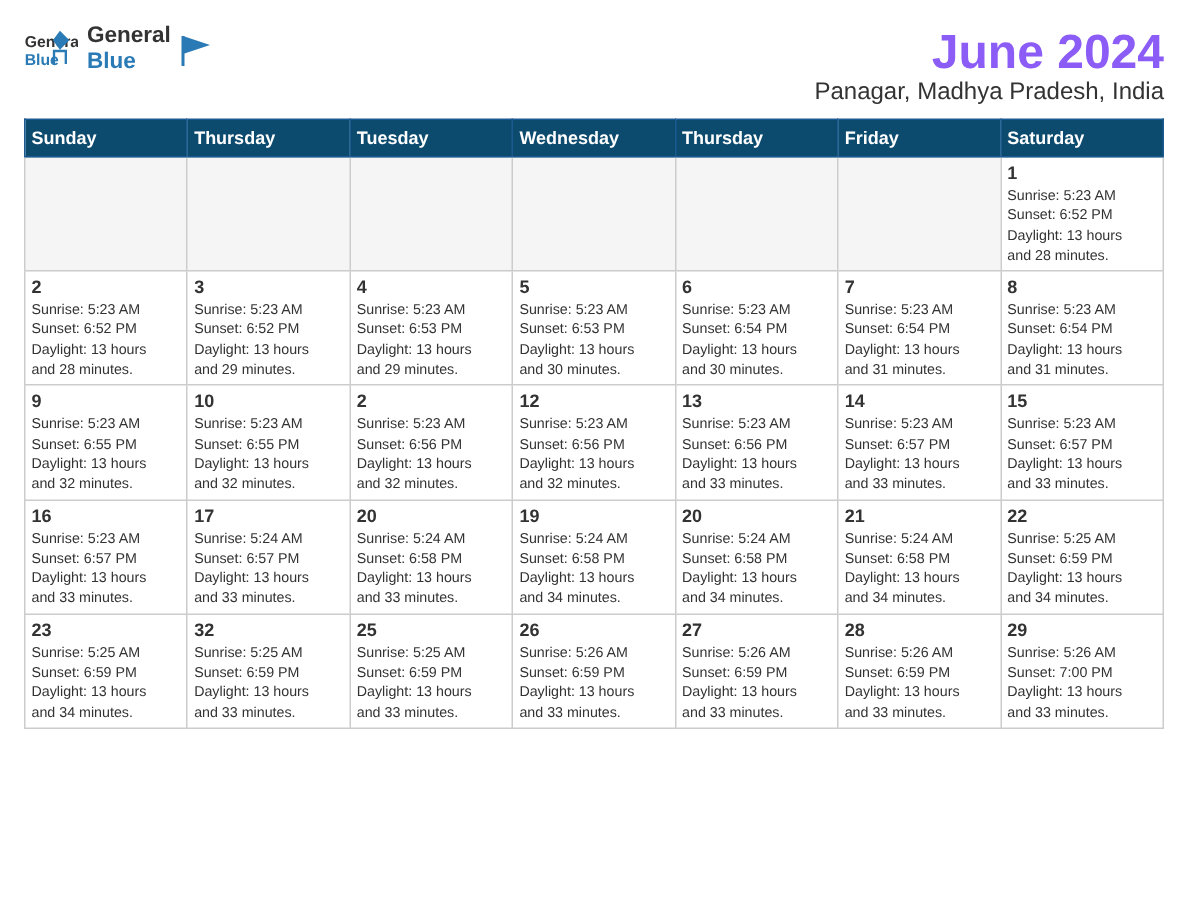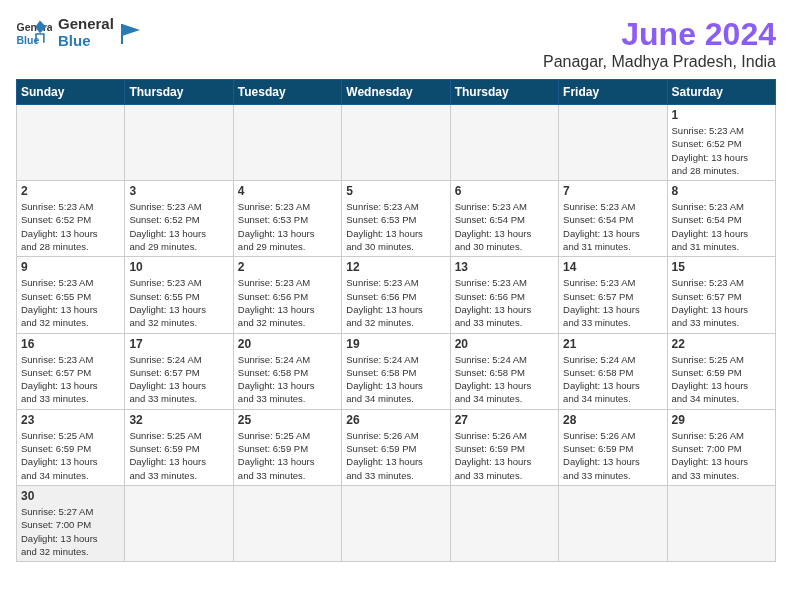--- a/index.html
+++ b/index.html
@@ -321,29 +321,14 @@
 and 33 minutes.</div>
         </td>
         <td>
           <span class="day-num">29</span>
           <div class="day-info" style="white-space: pre-line;">Sunrise: 5:26 AM
 Sunset: 7:00 PM
 Daylight: 13 hours
 and 33 minutes.</div>
         </td>
       </tr>
-      <tr class="last-row">
-        <td>
-          <span class="day-num">30</span>
-          <div class="day-info" style="white-space: pre-line;">Sunrise: 5:27 AM
-Sunset: 7:00 PM
-Daylight: 13 hours
-and 32 minutes.</div>
-        </td>
-        <td class="empty"></td>
-        <td class="empty"></td>
-        <td class="empty"></td>
-        <td class="empty"></td>
-        <td class="empty"></td>
-        <td class="empty"></td>
-      </tr>
     </tbody>
 </table>
 
 </body></html>

